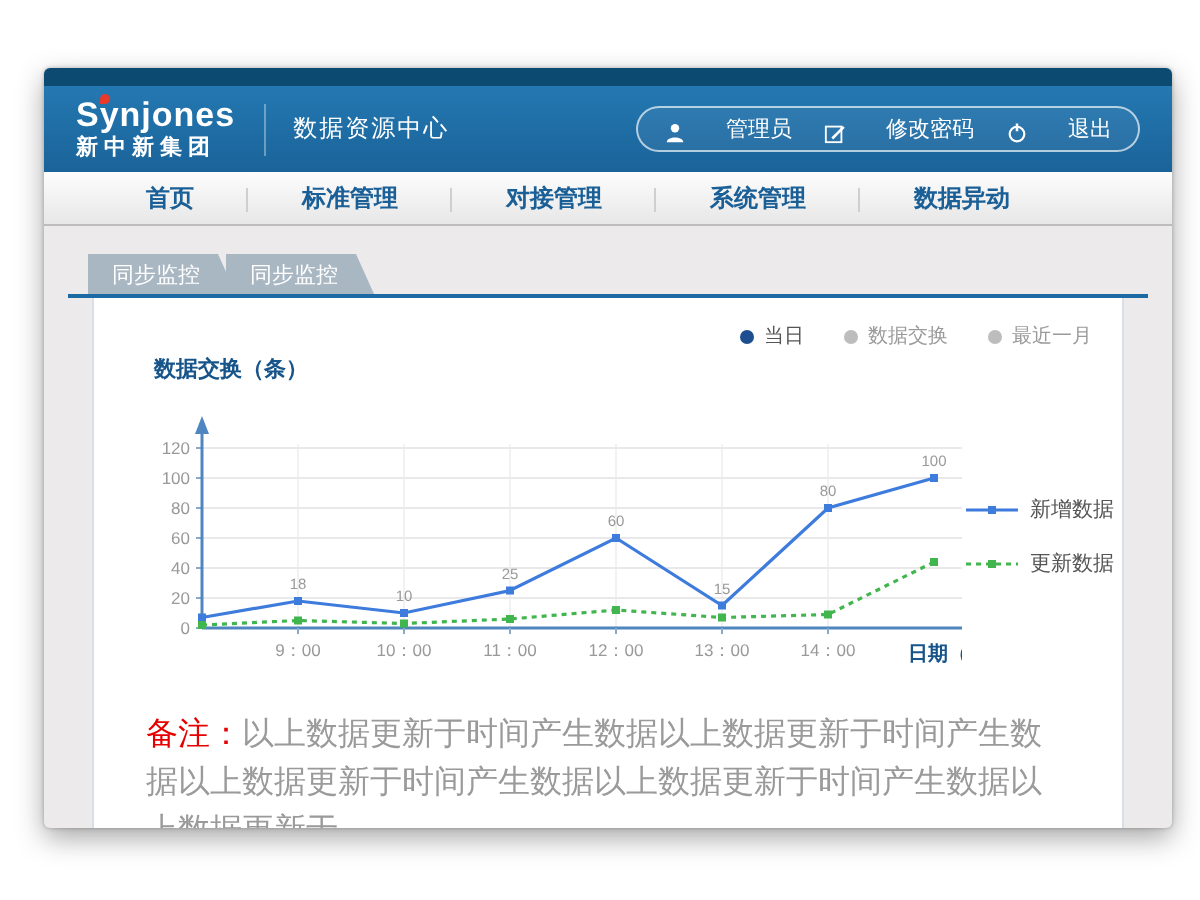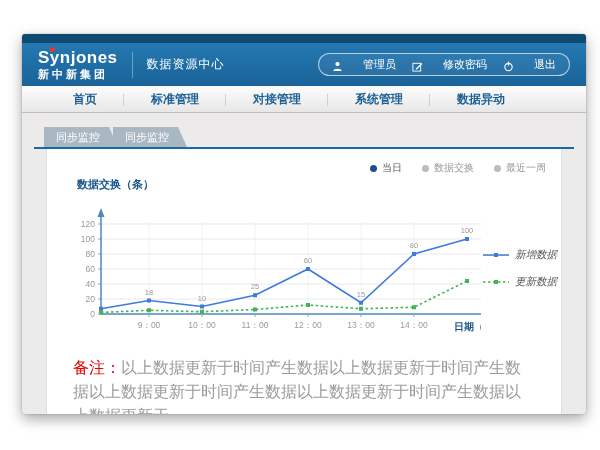--- a/index.html
+++ b/index.html
@@ -46,21 +46,21 @@
 
   .filters { display:flex; justify-content:flex-end; gap:20px; padding:8px 15px 2px; }
   .filter { display:flex; align-items:center; gap:5px; font-size:10px; color:#9a9a9a; cursor:pointer; }
   .filter.selected { color:#555; }
   .radio-dot { width:7px; height:7px; border-radius:50%; background:#bdbdbd; }
   .filter.selected .radio-dot { background:#1d4e8f; }
 
   .ylabel { font-size:11px; font-weight:bold; color:#17548a; margin:0 0 0 30px; }
 
   .chart-row { display:flex; align-items:center; padding:2px 4px 0 14px; }
-  .legend { display:flex; flex-direction:column; gap:13px; margin-left:2px;font-style:italic; }
+  .legend { display:flex; flex-direction:column; gap:13px; margin-left:2px; }
   .legend-item { display:flex; align-items:center; gap:6px; font-size:10.5px; color:#555; white-space:nowrap; }
 
   .note { margin:14px 26px 0; font-size:16px; color:#9a9a9a; line-height:1.5; }
   .note-label { color:#e60000; }
 </style>
 </head>
 <body>
 
 <div class="window">
   <div class="topstrip"></div>
@@ -122,21 +122,21 @@
           <div class="filter selected">
             <span class="radio-dot"></span>
             <span>当日</span>
           </div>
           <div class="filter">
             <span class="radio-dot"></span>
             <span>数据交换</span>
           </div>
           <div class="filter">
             <span class="radio-dot"></span>
-            <span>最近一周</span>
+            <span>最近一月</span>
           </div>
         </div>
 
       <div class="ylabel">数据交换（条）</div>
 
       <div class="chart-row">
         <svg id="chart" width="455" height="148">
             <line x1="88" y1="28" x2="88" y2="120" stroke="#f2f2f2"></line>
             <line x1="141" y1="28" x2="141" y2="120" stroke="#f2f2f2"></line>
             <line x1="194" y1="28" x2="194" y2="120" stroke="#f2f2f2"></line>

